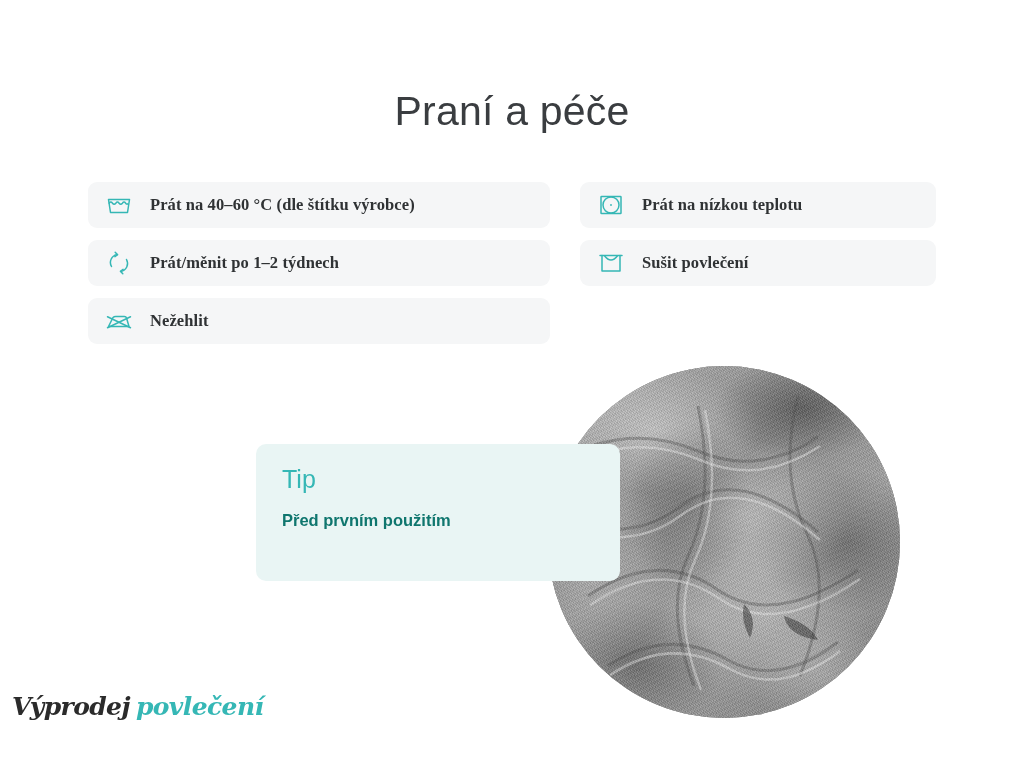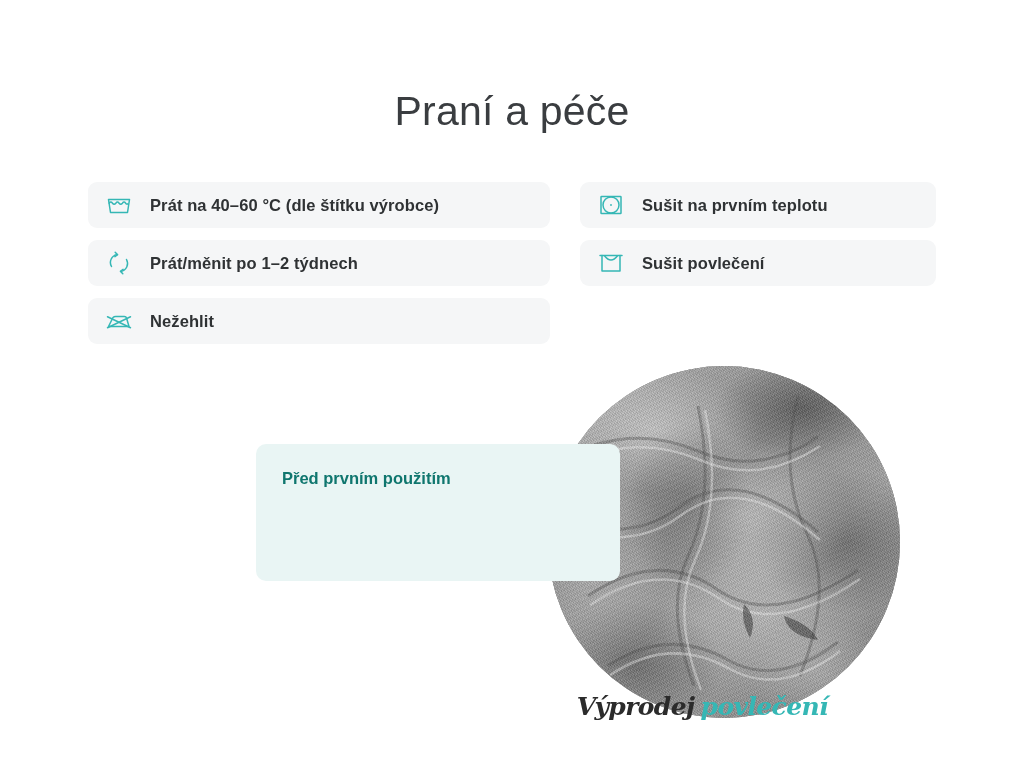--- a/index.html
+++ b/index.html
@@ -31,20 +31,21 @@
     font-size: 41px;
     font-weight: 400;
     color: #3a3d40;
     letter-spacing: 0.2px;
     line-height: 1.2;
   }
 
   
   .col {
     position: absolute;
+    font-family: Liberation Serif, serif;
   }
   .col-left  { left: 88px;  top: 182px; width: 462px; }
   .col-right { left: 580px; top: 182px; width: 356px; }
 
   .pill {
     display: flex;
     align-items: center;
     background: #f5f6f7;
     border-radius: 9px;
     height: 46px;
@@ -133,24 +134,24 @@
   .tip-body {
     font-size: 16.5px;
     font-weight: 700;
     color: #0f766e;
     line-height: 1.55;
   }
 
   
   .footer-logo {
     position: absolute;
-    left: 0;
+    left: 12px;
     top: 692px;
     width: 828px;
-    text-align: right;
+    text-align: left;
     white-space: nowrap;
   }
   .footer-logo span {
     font-family: "DejaVu Serif", serif;
     font-style: italic;
     font-size: 25px;
     font-weight: 700;
     letter-spacing: -0.6px;
   }
   .logo-part-1 { color: #2b2b2b; }
@@ -203,21 +204,21 @@
   <div class="col col-right">
 
     <div class="pill">
       <span class="icon">
         <svg width="30" height="30" viewBox="0 0 30 30" fill="none" stroke="#35b7b5" stroke-width="1.5" stroke-linecap="round" stroke-linejoin="round">
           <rect x="5" y="6.5" width="20" height="17" rx="0.6"></rect>
           <circle cx="15" cy="15" r="8"></circle>
           <circle cx="15" cy="15" r="0.9" fill="#35b7b5" stroke="none"></circle>
         </svg>
       </span>
-      <span class="label">Sušit na prvním teplotu</span>
+      <span class="label">Prát na nízkou teplotu</span>
     </div>
 
     <div class="pill">
       <span class="icon">
         <svg width="30" height="30" viewBox="0 0 30 30" fill="none" stroke="#35b7b5" stroke-width="1.5" stroke-linecap="round" stroke-linejoin="round">
           <path d="M6 7.5 L6 23 L24 23 L24 7.5"></path>
           <path d="M4 7.5 L26 7.5"></path>
           <path d="M8.5 7.8 q6.5 8.6 13 0"></path>
         </svg>
       </span>
@@ -246,20 +247,21 @@
       </g>
       <g fill="#2b2b2b" fill-opacity="0.55">
         <path d="M196 238 q14 14 6 34 q-10 -18 -6 -34 Z"></path>
         <path d="M236 250 q26 8 34 24 q-30 -4 -34 -24 Z"></path>
       </g>
     </svg>
     <div class="grain"></div>
   </div>
 
   <div class="tip-card">
+    <div class="tip-title">Tip</div>
     <div class="tip-body">Před prvním použitím</div>
   </div>
 
   <div class="footer-logo">
     <span class="logo-part-1">Výprodej</span><span class="logo-part-2">povlečení</span>
   </div>
 
 </div>
 
 </body></html>

